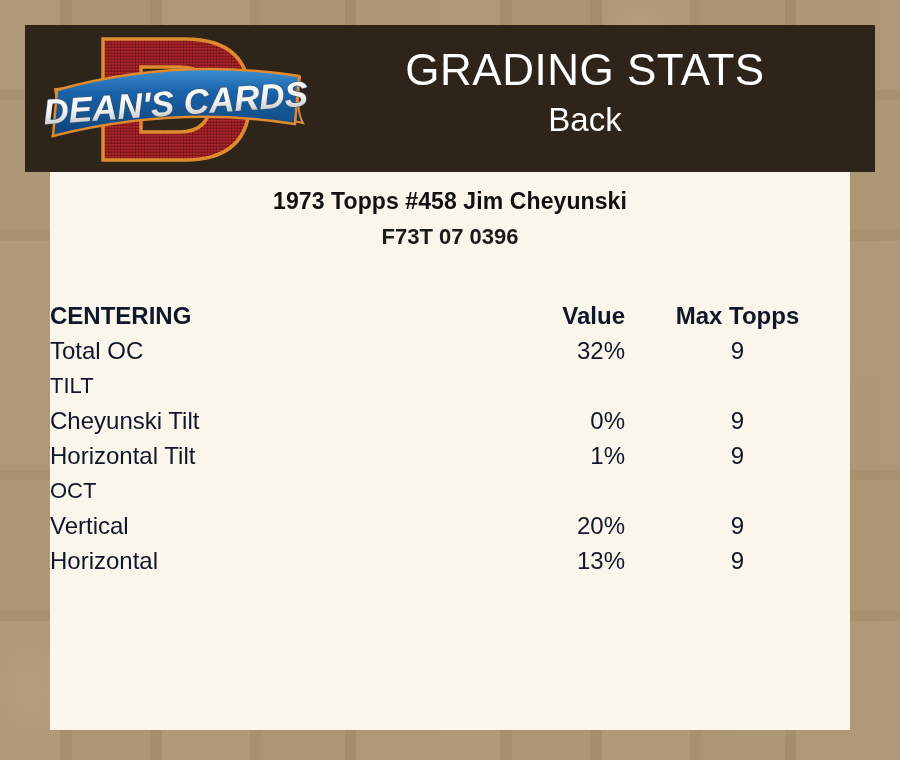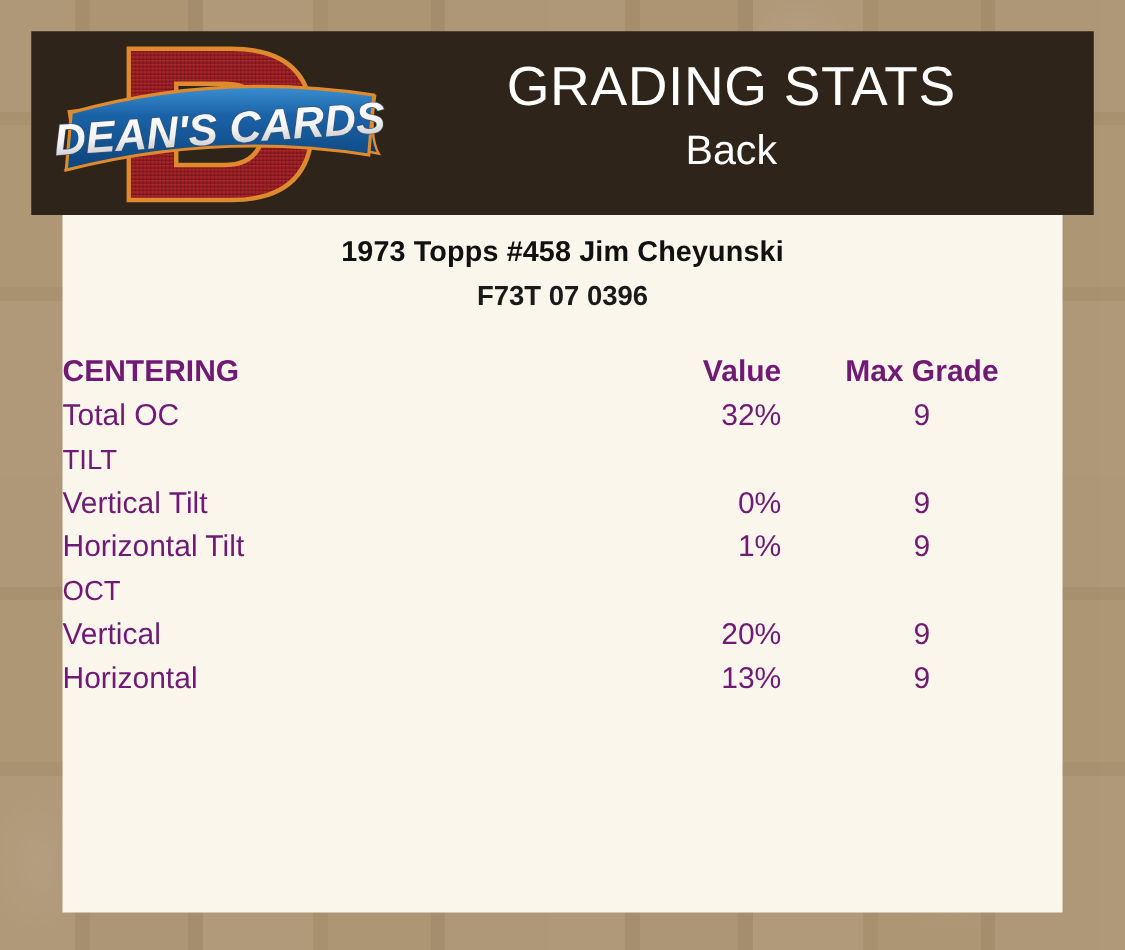--- a/index.html
+++ b/index.html
@@ -111,24 +111,24 @@
   #card-serial {
     text-align: center;
     font-size: 22px;
     font-weight: 700;
     color: #1a1a1a;
     margin-top: 9px;
   }
 
   
   #stats-table {
-    margin-top: 30px;
+    margin-top: 48px;
     width: 100%;
     border-collapse: collapse;
-    color: #701a75;
+    color: #0f172a;
   }
   #stats-table td { padding: 0; height: 35px; vertical-align: middle; }
 
   td.col-label  { width: 385px; padding-left: 53px; }
   td.col-value  { width: 190px; text-align: right; padding-right: 52px; }
   td.col-grade  { width: 225px; text-align: center; padding-right: 57px; }
 
   tr.header-row td {
     font-size: 24px;
     font-weight: bold;
@@ -206,36 +206,36 @@
 
   <div id="card-title">1973 Topps #458 Jim Cheyunski</div>
   <div id="card-serial">F73T 07 0396</div>
 
   <table id="stats-table">
     <tbody>
 
       <tr class="header-row">
         <td class="col-label">CENTERING</td>
         <td class="col-value">Value</td>
-        <td class="col-grade">Max Grade</td>
+        <td class="col-grade">Max Topps</td>
       </tr>
 
       <tr class="data-row">
         <td class="col-label">Total OC</td>
         <td class="col-value">32%</td>
         <td class="col-grade">9</td>
       </tr>
 
       <tr class="section-row">
         <td class="col-label">TILT</td>
         <td class="col-value"></td>
         <td class="col-grade"></td>
       </tr>
       <tr class="data-row">
-        <td class="col-label">Vertical Tilt</td>
+        <td class="col-label">Cheyunski Tilt</td>
         <td class="col-value">0%</td>
         <td class="col-grade">9</td>
       </tr>
       <tr class="data-row">
         <td class="col-label">Horizontal Tilt</td>
         <td class="col-value">1%</td>
         <td class="col-grade">9</td>
       </tr>
 
       <tr class="section-row">

